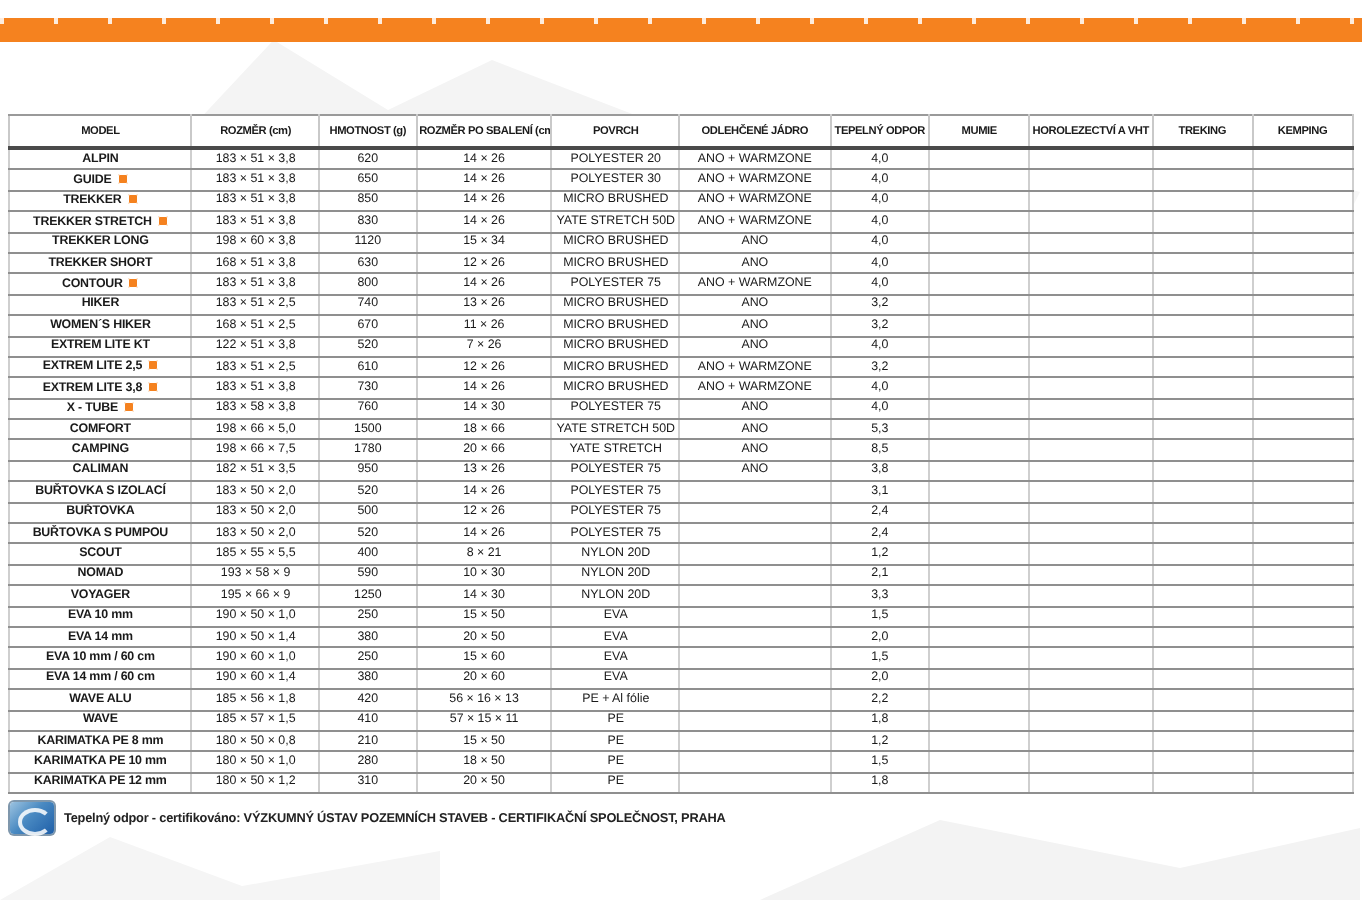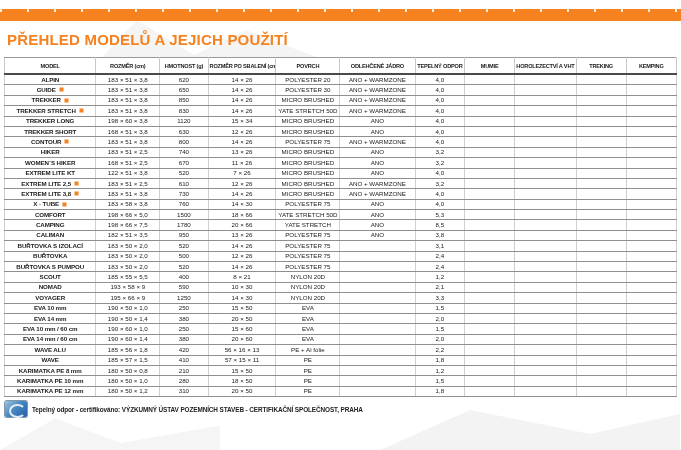--- a/index.html
+++ b/index.html
@@ -46,21 +46,20 @@
 <body>
 
 <div class="page">
   <div class="bg-shape bg1"></div>
   <div class="bg-shape bg2"></div>
   <div class="bg-shape bg3"></div>
   <div class="bg-shape bg4"></div>
 
   <div class="topbar"></div>
 
-  <div class="title">PŘEHLED MODELŮ A JEJICH POUŽITÍ</div>
 
   <table class="models">
     <colgroup>
       <col style="width:13.6%">
         <col style="width:9.5%">
         <col style="width:7.2%">
       <col style="width:10.1%">
         <col style="width:9.5%">
         <col style="width:11.2%">
       <col style="width:7.4%">

